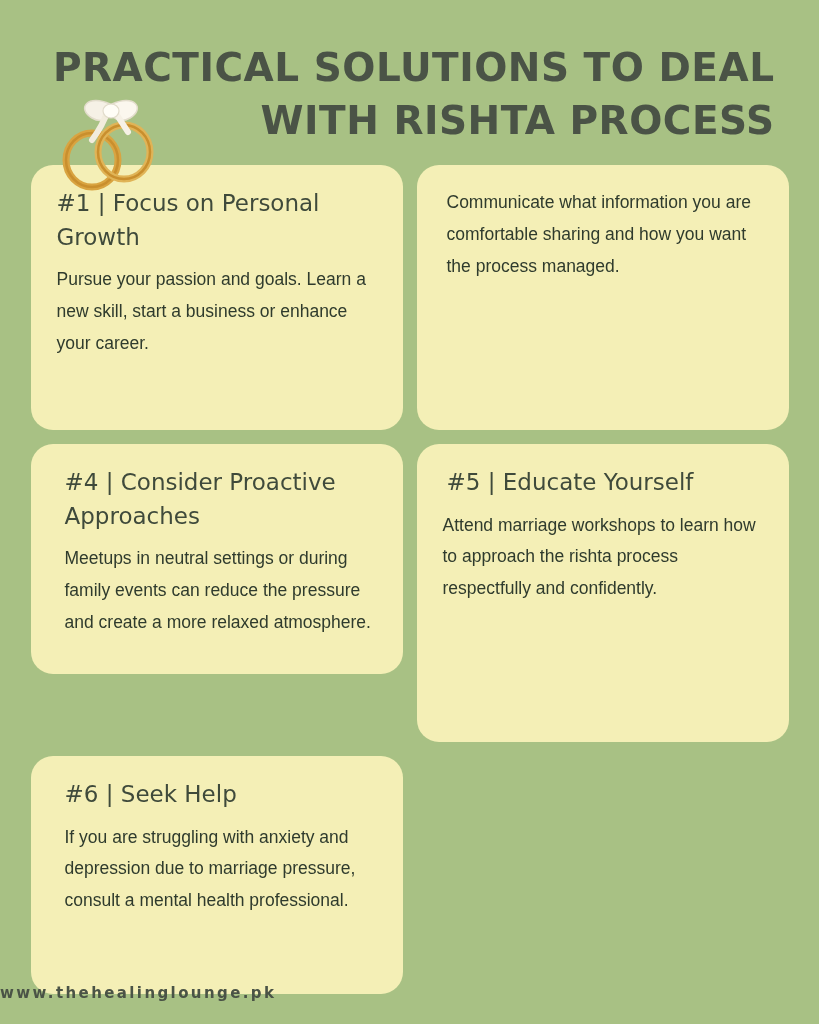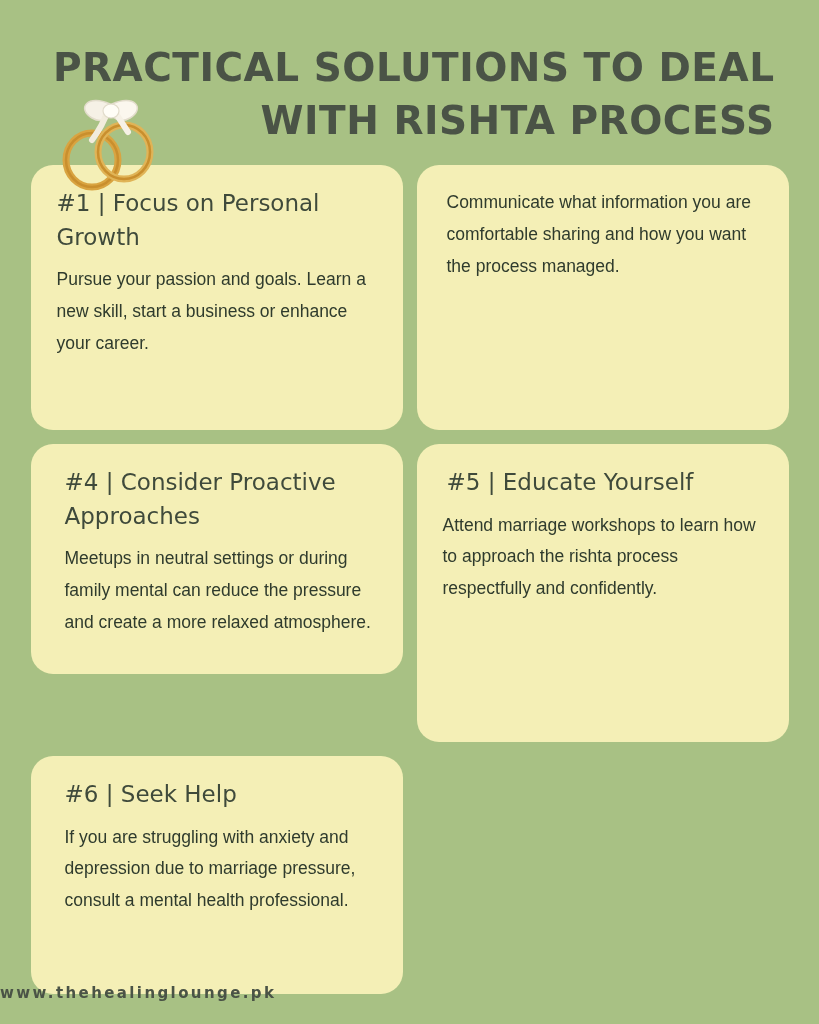--- a/index.html
+++ b/index.html
@@ -134,21 +134,21 @@
       <p class="card-body">Pursue your passion and goals. Learn a new skill, start a business or enhance your career.</p>
     </div>
 
 
     <div class="card card-3">
       <p class="card-body">Communicate what information you are comfortable sharing and how you want the process managed.</p>
     </div>
 
     <div class="card card-4">
       <p class="card-head">#4 | Consider Proactive Approaches</p>
-      <p class="card-body">Meetups in neutral settings or during family mental can reduce the pressure and create a more relaxed atmosphere.</p>
+      <p class="card-body">Meetups in neutral settings or during family events can reduce the pressure and create a more relaxed atmosphere.</p>
     </div>
 
     <div class="card card-5">
       <p class="card-head">#5 | Educate Yourself</p>
       <p class="card-body">Attend marriage workshops to learn how to approach the rishta process respectfully and confidently.</p>
     </div>
 
     <div class="card card-6">
       <p class="card-head">#6 | Seek Help</p>
       <p class="card-body">If you are struggling with anxiety and depression due to marriage pressure, consult a mental health professional.</p>

